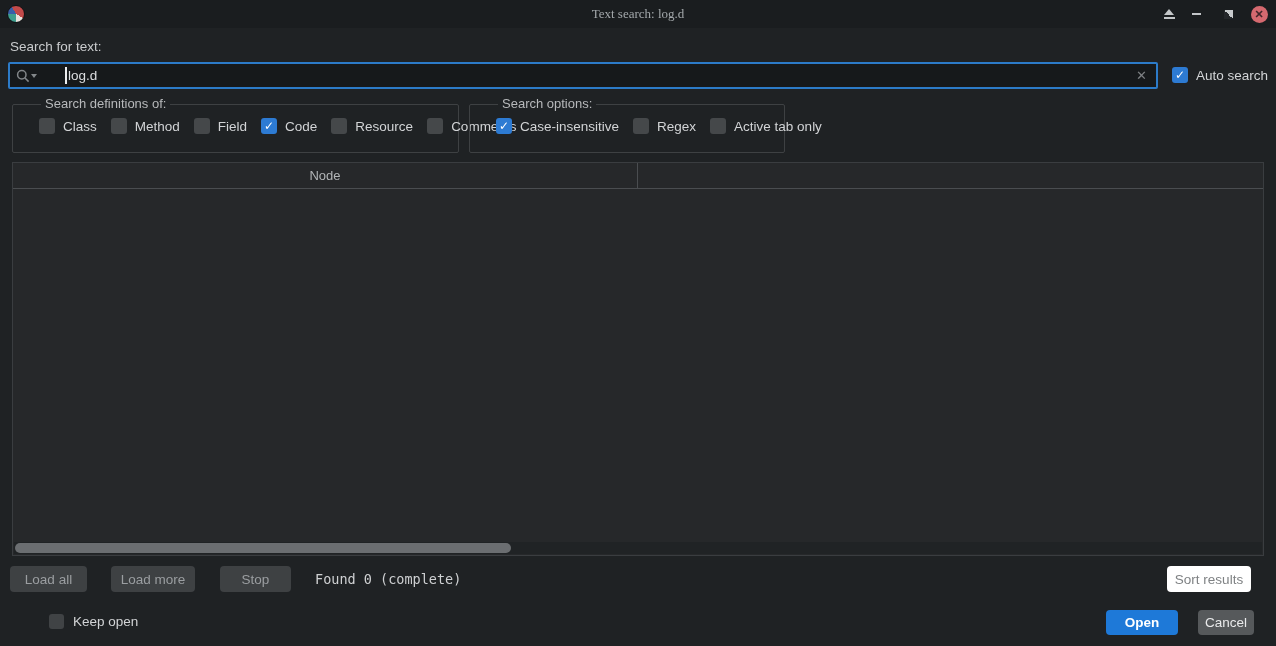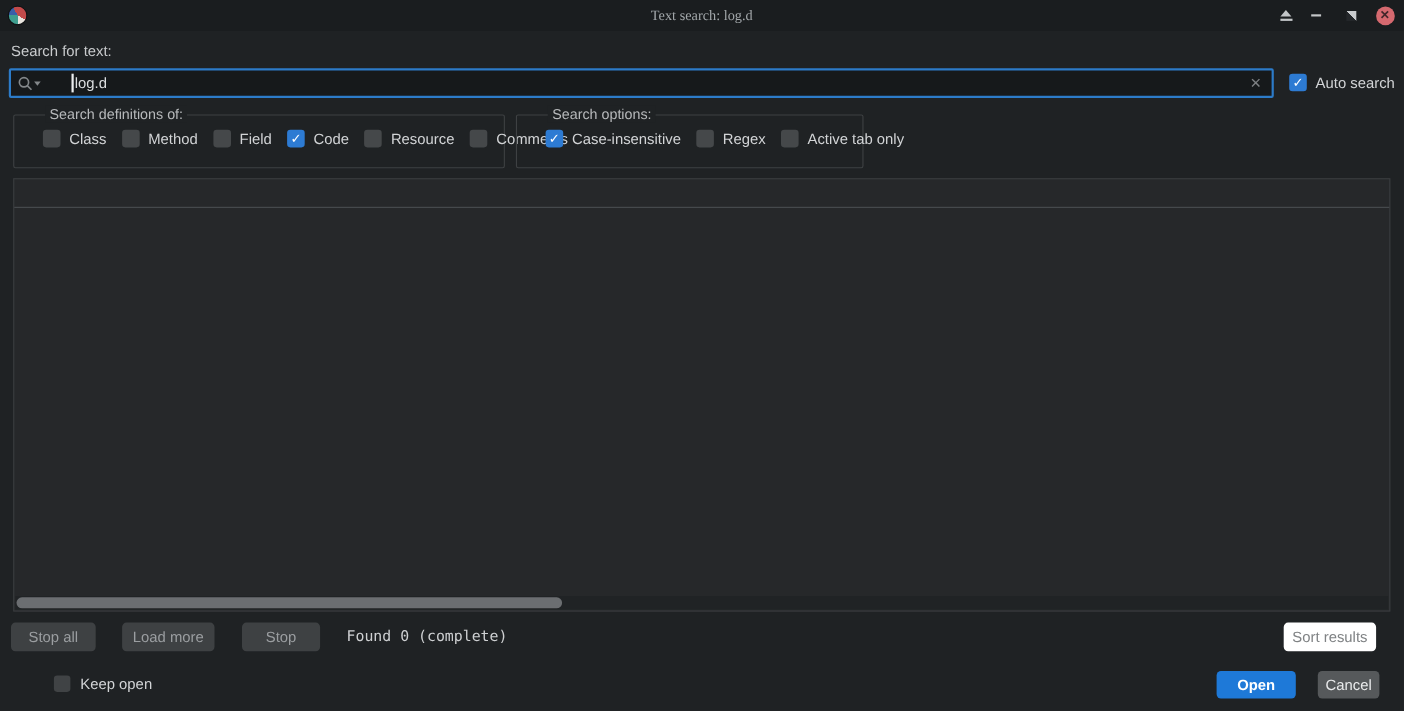--- a/index.html
+++ b/index.html
@@ -200,29 +200,30 @@
     </span>
     <span class="cb-item">
       <span class="cb"></span>
       <span class="cb-label">Active tab only</span>
     </span>
   </div>
 </div>
 
 <div class="rtable">
   <div class="rtable-header">
+    <div class="th th-node">Node</div>
     <div class="th th-code"></div>
   </div>
   <div class="rtable-body"></div>
   <div class="hscroll-track">
     <div class="hscroll-thumb"></div>
   </div>
 </div>
 
-<button class="btn btn-disabled btn-load-all">Stop all</button>
+<button class="btn btn-disabled btn-load-all">Load all</button>
 <button class="btn btn-disabled btn-load-more">Load more</button>
 <button class="btn btn-disabled btn-stop">Stop</button>
 <div class="found-text">Found 0 (complete)</div>
 <button class="btn btn-sort">Sort results</button>
 
 <div class="keep-open">
   <span class="cb" style="width:15px;height:15px;flex-basis:15px;background:#404345;"></span>
   <span class="cb-label">Keep open</span>
 </div>
 <button class="btn btn-open">Open</button>

